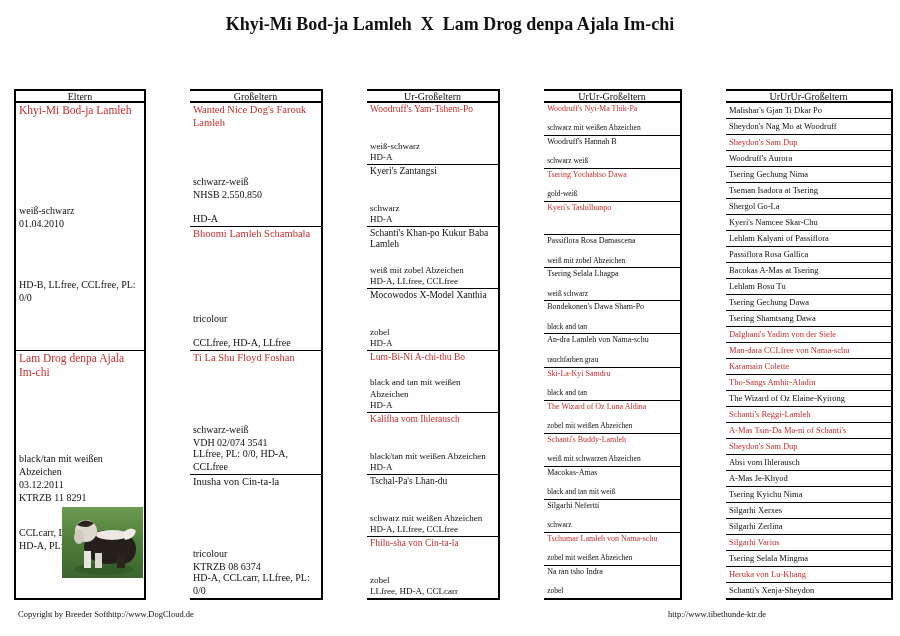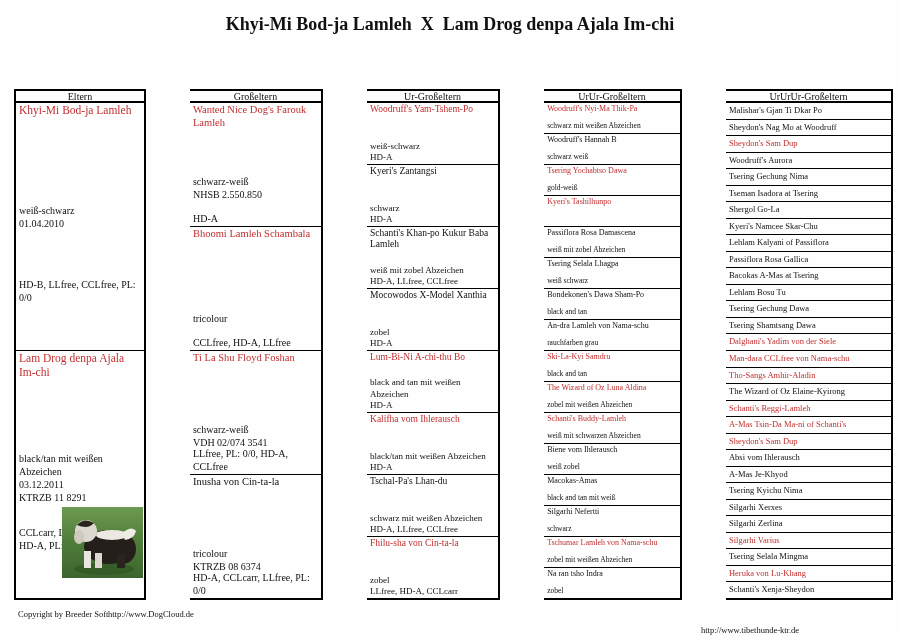--- a/index.html
+++ b/index.html
@@ -40,21 +40,21 @@
   .i1{ bottom:25px; font-size:10px; }
   .h1{ bottom:1px; font-size:10px; }
   .b2{ bottom:1px; font-size:9px; line-height:1.25; }
   .c3{ bottom:2px; font-size:7.5px; }
   .photo{ position:absolute; right:1px; top:63%; width:81px; height:71px; }
   .photo svg{ display:block; width:100%; height:100%; }
   .footer{ position:absolute; top:609px; left:0; width:100%; font-size:8.5px; }
   .footer span{ position:absolute; white-space:nowrap; }
   .f-copy{ left:18px; }
   .f-url-left{ left:108px; }
-  .f-url-right{ left:701px;margin-top:16px; }
+  .f-url-right{ left:668px; }
 </style>
 </head>
 <body>
 
 <div class="page">
   <div class="title">Khyi-Mi Bod-ja Lamleh  X  Lam Drog denpa Ajala Im-chi</div>
 
   <div class="ptable">
     <div class="col w0">
       <div class="hdr">Eltern</div>
@@ -272,26 +272,20 @@
               <div>zobel mit weißen Abzeichen</div>
             </div>
           </div>
           <div class="cell g3">
             <div class="nm red">Schanti's Buddy-Lamleh</div>
             <div class="blk c3">
               <div>weiß mit schwarzen Abzeichen</div>
             </div>
           </div>
           <div class="cell g3">
-            <div class="nm">Biene vom Ihlerausch</div>
-            <div class="blk c3">
-              <div>weiß zobel</div>
-            </div>
-          </div>
-          <div class="cell g3">
             <div class="nm">Macokas-Amas</div>
             <div class="blk c3">
               <div>black and tan mit weiß</div>
             </div>
           </div>
           <div class="cell g3">
             <div class="nm">Silgarhi Nefertti</div>
             <div class="blk c3">
               <div>schwarz</div>
             </div>
@@ -353,20 +347,23 @@
             <div class="nm">Tsering Gechung Dawa</div>
           </div>
           <div class="cell g4">
             <div class="nm">Tsering Shamtsang Dawa</div>
           </div>
           <div class="cell g4">
             <div class="nm red">Dalghani's Yadim von der Siele</div>
           </div>
           <div class="cell g4">
             <div class="nm red">Man-dara CCLfree von Nama-schu</div>
+          </div>
+          <div class="cell g4">
+            <div class="nm red">Karamain Colette</div>
           </div>
           <div class="cell g4">
             <div class="nm red">Tho-Sangs Amhir-Aladin</div>
           </div>
           <div class="cell g4">
             <div class="nm">The Wizard of Oz Elaine-Kyirong</div>
           </div>
           <div class="cell g4">
             <div class="nm red">Schanti's Reggi-Lamleh</div>
           </div>

